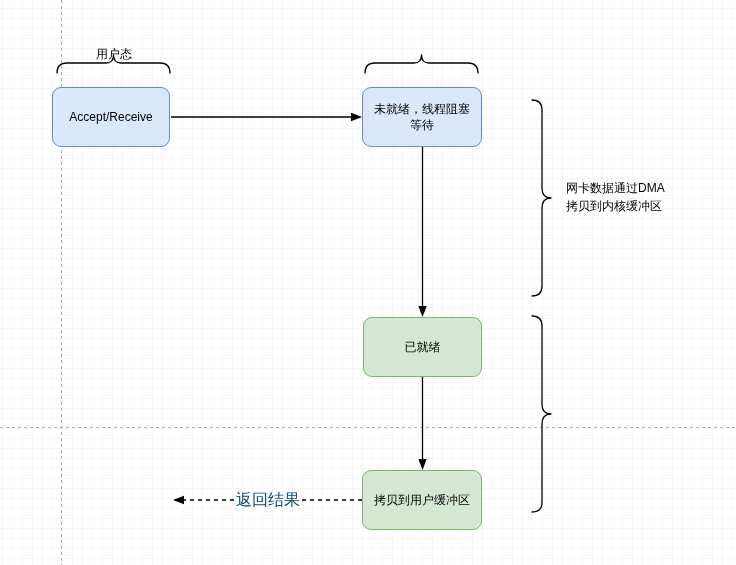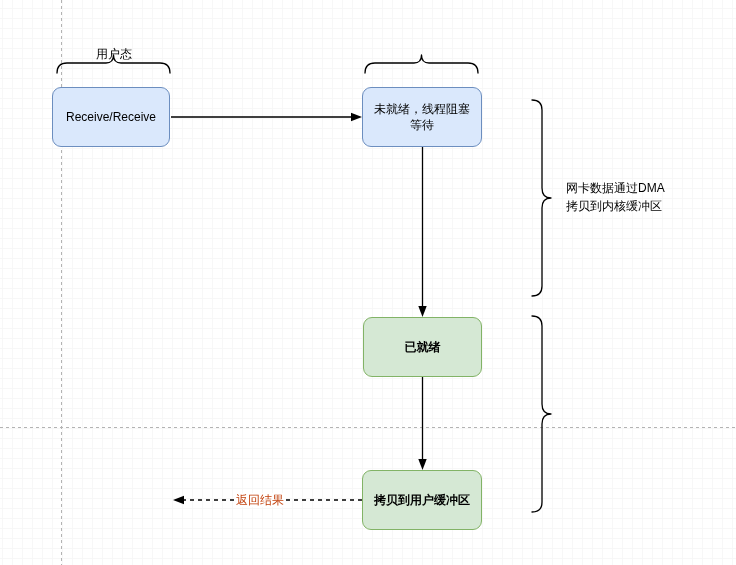--- a/index.html
+++ b/index.html
@@ -14,25 +14,25 @@
     background-size:10px 10px,10px 10px,40px 40px,40px 40px;
     background-position:2px 8px,2px 8px,12px 38px,12px 38px;
   }
   .overlay{position:absolute;left:0;top:0;width:736px;height:565px;}
   .node{
     position:absolute;display:flex;align-items:center;justify-content:center;
     box-sizing:border-box;border-radius:9px;font-size:12px;line-height:16px;
     color:#000;text-align:center;padding:4px 8px;
   }
   .node.blue{background:#dae8fc;border:1px solid #6c8ebf;}
-  .node.green{background:#d5e8d4;border:1px solid #82b366;font-weight:bold;}
+  .node.green{background:#d5e8d4;border:1px solid #82b366;}
   .lbl{position:absolute;font-size:12px;line-height:14px;color:#000;white-space:nowrap;}
   .ann{position:absolute;font-size:12px;line-height:18px;color:#000;}
   .edge-label{
-    position:absolute;font-size:12px;line-height:14px;color:#c2410c;background:#ffffff;
+    position:absolute;font-size:16px;line-height:14px;color:#0c4a6e;background:#ffffff;
     text-align:right;padding:0 2px;white-space:nowrap;
   }
 </style>
 </head>
 <body>
 
 <div class="canvas">
 
   <svg class="overlay" width="736" height="565" viewBox="0 0 736 565">
 
@@ -55,21 +55,21 @@
     <line x1="362" y1="500" x2="184" y2="500" stroke="#000" stroke-width="1.3" stroke-dasharray="4,4"></line>
     <polygon points="173,500 184,495.8 184,504.2" fill="#000"></polygon>
 
     <path d="M 532,100 Q 542,100 542,110 L 542,188 Q 542,198 551,198 Q 542,198 542,208 L 542,286 Q 542,296 532,296" fill="none" stroke="#000" stroke-width="1.3" stroke-linecap="round" stroke-linejoin="round"></path>
 
     <path d="M 532,316 Q 542,316 542,326 L 542,404 Q 542,414 551,414 Q 542,414 542,424 L 542,502 Q 542,512 532,512" fill="none" stroke="#000" stroke-width="1.3" stroke-linecap="round" stroke-linejoin="round"></path>
   </svg>
 
   <div class="lbl" style="left:54px;top:31px;width:120px;text-align:center;margin-top:16px;">用户态</div>
 
-  <div class="node blue" style="left:52px;top:87px;width:118px;height:60px;">Receive/Receive</div>
+  <div class="node blue" style="left:52px;top:87px;width:118px;height:60px;">Accept/Receive</div>
   <div class="node blue" style="left:362px;top:87px;width:120px;height:60px;">未就绪，线程阻塞等待</div>
   <div class="node green" style="left:363px;top:317px;width:119px;height:60px;">已就绪</div>
   <div class="node green" style="left:362px;top:470px;width:120px;height:60px;">拷贝到用户缓冲区</div>
 
   <div class="edge-label" style="left:234px;top:493px;">返回结果</div>
 
   <div class="ann" style="left:566px;top:179px;width:130px;text-align:left;">
     <div>网卡数据通过DMA</div>
     <div>拷贝到内核缓冲区</div>
   </div>

